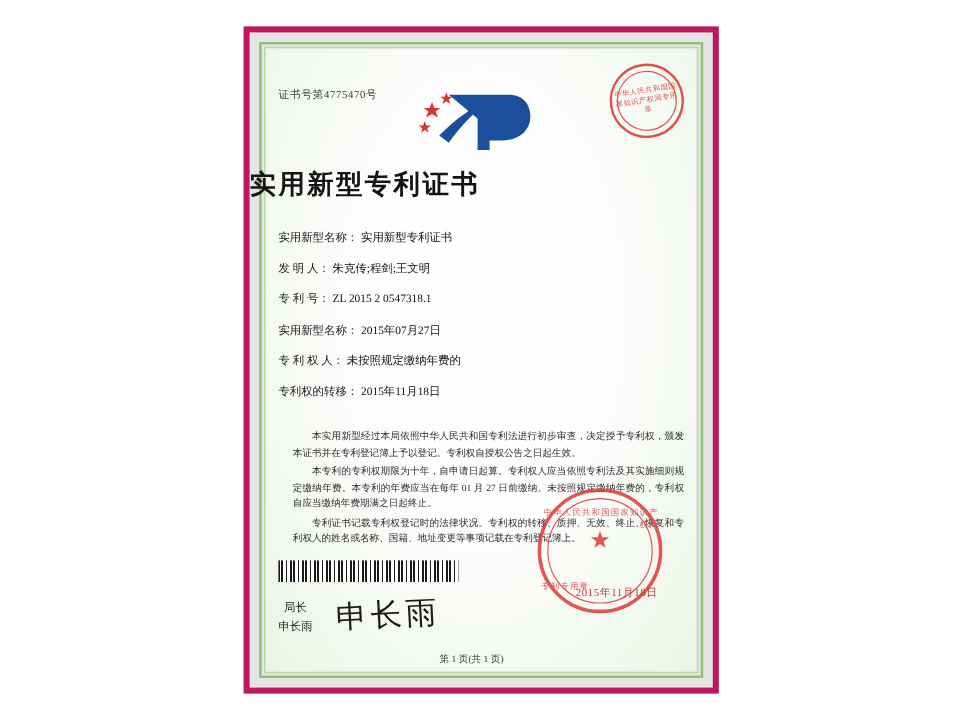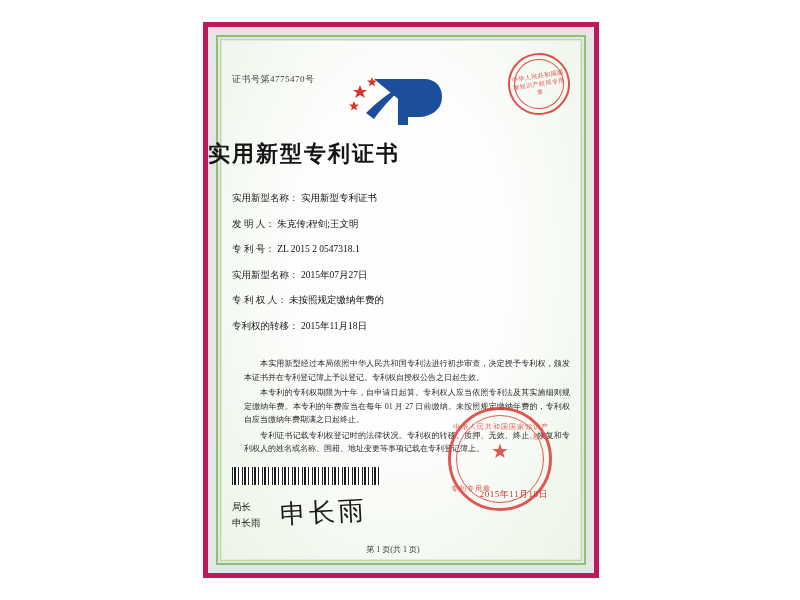--- a/index.html
+++ b/index.html
@@ -177,20 +177,21 @@
   }
 
   
   .sign-block {
     position: absolute;
     left: 24px;
     top: 472px;
     font-size: 9.5px;
     line-height: 16px;
     color: #1c1c1c;
+    text-align: center;
   }
   .sign-script {
     position: absolute;
     left: 72px;
     top: 468px;
     font-size: 26px;
     color: #1a1a1a;
     font-family: "Liberation Serif", serif;
     letter-spacing: 3px;
     transform: rotate(-3deg);

